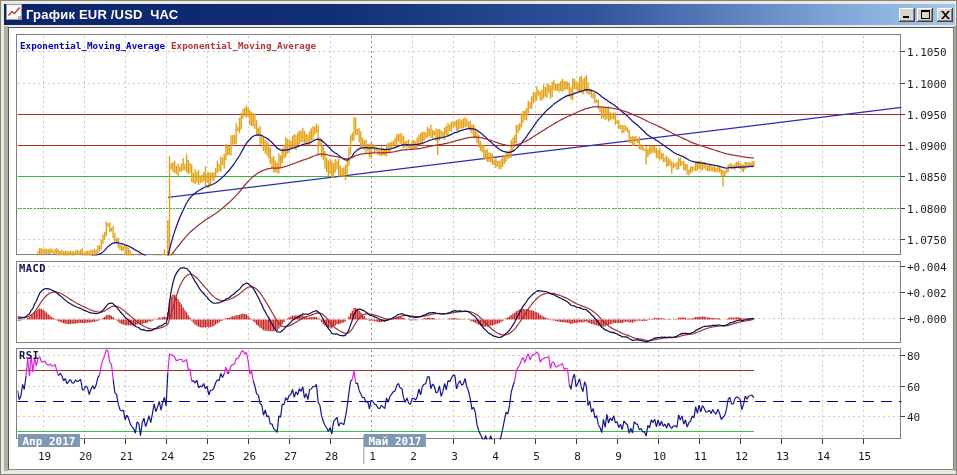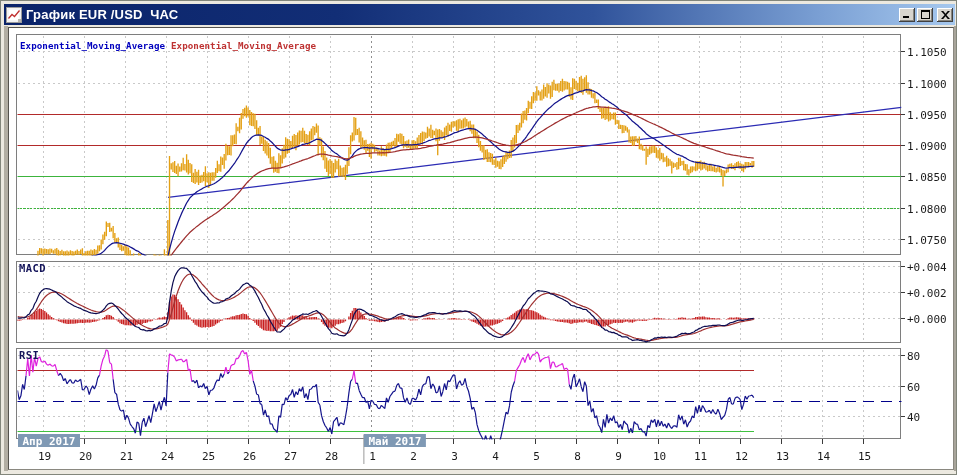--- a/index.html
+++ b/index.html
@@ -2,21 +2,21 @@
 <html><head>
 <meta charset="utf-8">
 <style>
   html,body{margin:0;padding:0;}
   body{width:957px;height:475px;position:relative;overflow:hidden;
        font-family:"Liberation Sans",sans-serif;background:#ECE9E0;}
   .window{position:absolute;inset:0;background:#ECE9E0;
           border:1px solid #82867B;box-sizing:border-box;}
   .titlebar{position:absolute;left:3px;top:3px;width:951px;height:21px;
     background:linear-gradient(90deg,#0A2369 0%,#122E76 35%,#30539B 62%,#7BA0D4 86%,#A6C8EE 100%);
-    display:flex;align-items:center;}
+    display:flex;}
   .title-icon{width:16px;height:16px;margin-left:2px;flex:0 0 16px;}
   .title-text{color:#FFFFFF;font-size:13px;font-weight:bold;margin-left:4px;
     letter-spacing:0.2px;white-space:pre;
     font-family:"Liberation Sans",sans-serif;line-height:21px;}
   .title-buttons{margin-left:auto;margin-right:2px;display:flex;align-items:center;}
   .tbtn{width:16px;height:14px;background:#D8D5CE;margin-left:2px;position:relative;
     box-shadow:inset -1px -1px 0 #404040,inset 1px 1px 0 #FFFFFF,inset -2px -2px 0 #87857E;
     display:flex;align-items:center;justify-content:center;}
   .tbtn.close{margin-left:4px;}
   .tbtn svg{display:block;}

